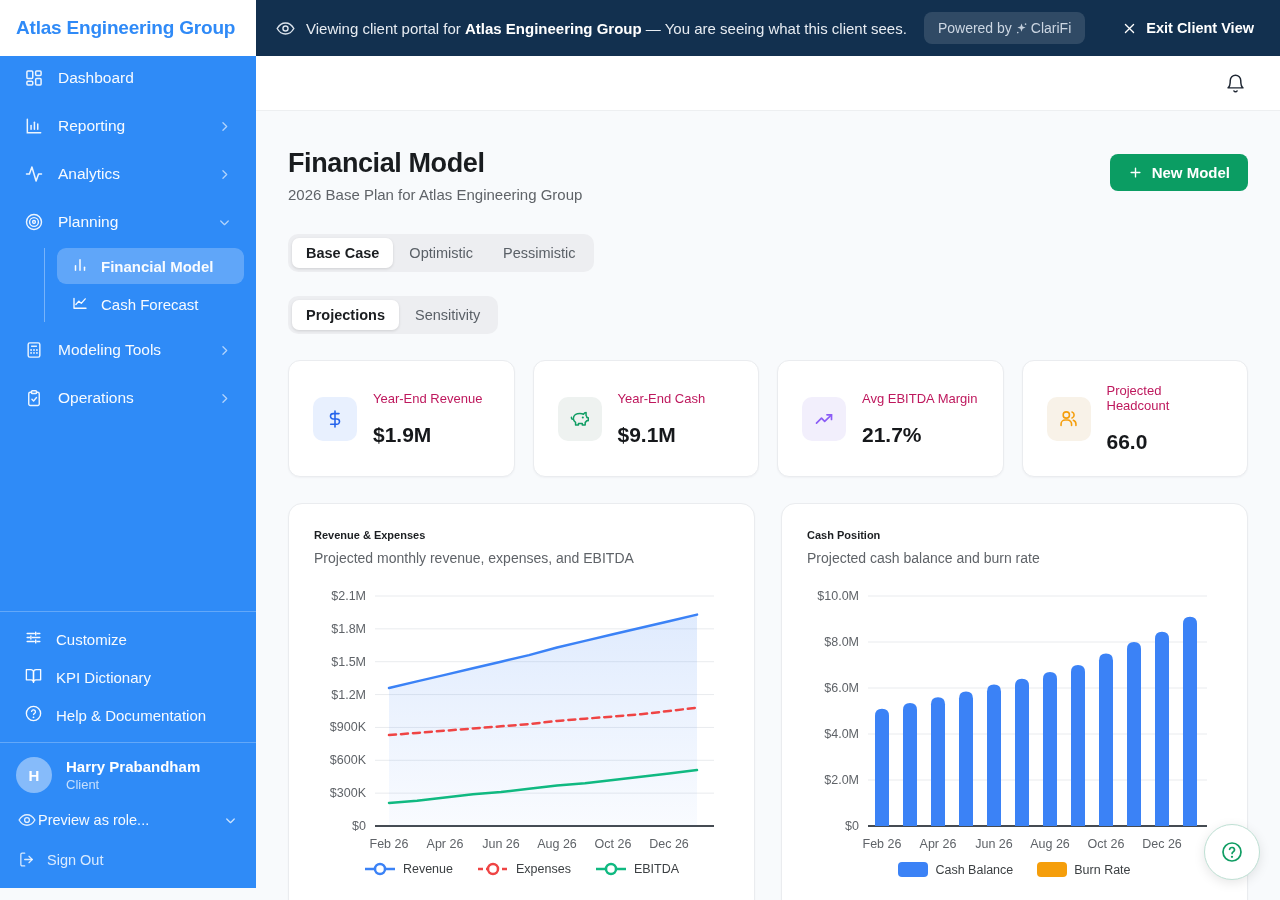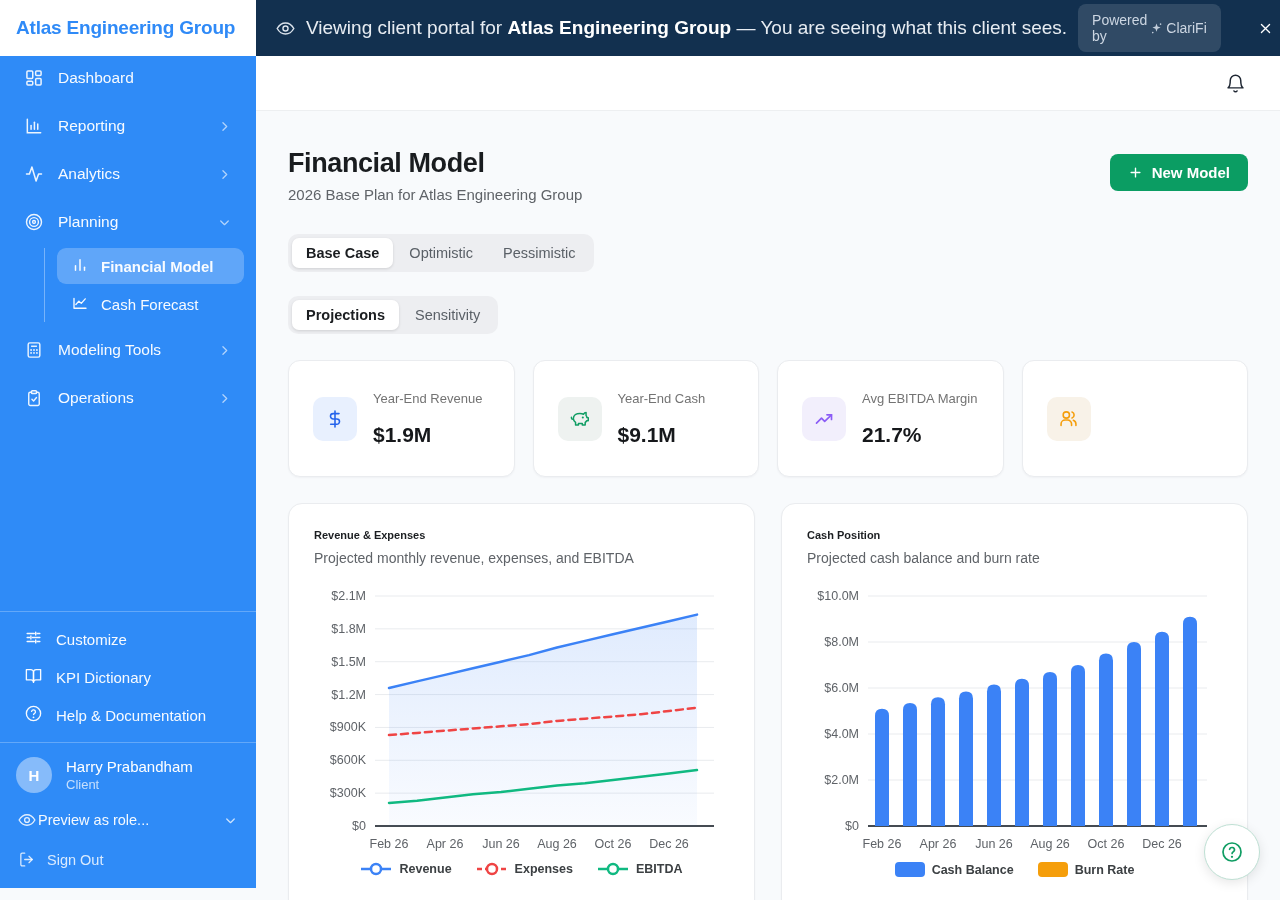--- a/index.html
+++ b/index.html
@@ -3,41 +3,41 @@
 <meta charset="utf-8">
 <style>
   * { margin:0; padding:0; box-sizing:border-box; }
   html,body { width:1280px; height:900px; overflow:hidden; font-family:"Liberation Sans",sans-serif; background:#f8fafc; }
 
   
   .topbar { position:absolute; top:0; left:0; width:1280px; height:56px; display:flex; z-index:20; }
   .logo-area { width:256px; height:56px; background:#ffffff; display:flex; align-items:center; padding-left:16px; flex:none; }
   .logo-text { color:#2f8af7; font-weight:700; font-size:19px; letter-spacing:-0.2px; }
   .imp-bar { flex:1; background:#12304f; display:flex; align-items:center; padding:0 26px 0 20px; gap:11px; color:#e7ecf2; }
-  .imp-msg { font-size:19px; white-space:nowrap; }
+  .imp-msg { font-size:15px; white-space:nowrap; }
   .imp-msg b { color:#ffffff; font-weight:700; }
   .powered-chip { margin-left:auto; display:flex; align-items:center; gap:2px; background:rgba(255,255,255,0.13); border-radius:8px; padding:8px 14px; color:#ccd6e2; font-size:14px; cursor:default; }
   .exit-btn { display:flex; align-items:center; gap:9px; margin-left:26px; color:#ffffff; font-weight:600; font-size:14.5px; cursor:pointer; white-space:nowrap; }
 
   
   .sidebar { position:absolute; top:44px; left:0; width:256px; height:844px; background:#2f8bf7; color:#ffffff; display:flex; flex-direction:column; }
   .nav { padding:10px 12px 0; }
   .nav-item { height:48px; display:flex; align-items:center; gap:14px; padding:0 12px; border-radius:10px; font-size:15.5px; color:rgba(255,255,255,0.96); cursor:pointer; }
   .nav-item .chev { margin-left:auto; opacity:0.65; display:flex; }
   .nav-item .ic { display:flex; opacity:0.95; }
   .sub-wrap { margin:2px 0 4px 32px; border-left:1px solid rgba(255,255,255,0.35); padding-left:12px; }
   .sub-item { height:36px; display:flex; align-items:center; gap:12px; padding:0 14px; border-radius:9px; font-size:15px; margin:2px 0; cursor:pointer; color:rgba(255,255,255,0.96); }
   .sub-item.active { background:rgba(255,255,255,0.24); font-weight:600; }
   .side-bottom { margin-top:auto; }
   .foot-nav { border-top:1px solid rgba(255,255,255,0.25); padding:8px 12px; }
   .foot-item { height:38px; display:flex; align-items:center; gap:13px; padding:0 12px; border-radius:9px; font-size:15px; color:rgba(255,255,255,0.96); cursor:pointer; }
   .user-block { border-top:1px solid rgba(255,255,255,0.25); padding:14px 16px 14px; }
   .user-row { display:flex; align-items:center; gap:14px; }
   .avatar { width:36px; height:36px; border-radius:50%; background:rgba(255,255,255,0.42); display:flex; align-items:center; justify-content:center; font-size:15px; font-weight:600; color:#ffffff; flex:none; }
-  .user-name { font-size:15px; font-weight:400; color:#ffffff; }
+  .user-name { font-size:15px; font-weight:700; color:#ffffff; }
   .user-role { font-size:13px; color:rgba(255,255,255,0.72); margin-top:2px; }
   .preview-row { display:flex; align-items:center; gap:2px; margin-top:18px; padding:0 2px; font-size:14.5px; color:rgba(255,255,255,0.95); cursor:pointer; }
   .preview-row .chev { margin-left:auto; opacity:0.8; display:flex; }
   .signout-row { display:flex; align-items:center; gap:12px; margin-top:22px; padding:0 2px 6px; font-size:14.5px; color:rgba(255,255,255,0.82); cursor:pointer; }
 
   
   .main { position:absolute; top:56px; left:256px; width:1024px; height:844px; display:flex; flex-direction:column; }
   .main-header { height:55px; flex:none; background:#ffffff; border-bottom:1px solid #edeff1; display:flex; align-items:center; justify-content:flex-end; padding-right:34px; }
   .bell { color:#1f2733; display:flex; cursor:pointer; }
   .content { flex:1; background:#f8fafc; padding:37px 32px 0; overflow:hidden; }
@@ -49,29 +49,29 @@
 
   .seg { display:inline-flex; background:#edeef1; border-radius:10px; padding:4px; gap:2px; }
   .seg1 { margin-top:31px; }
   .seg2 { margin-top:24px; }
   .seg-btn { border:none; background:transparent; font-family:inherit; padding:7px 14px; font-size:14.5px; color:#5a6067; border-radius:7px; cursor:pointer; white-space:nowrap; }
   .seg-btn.active { background:#ffffff; color:#1b1e21; font-weight:700; box-shadow:0 1px 3px rgba(0,0,0,0.13); }
 
   .kpi-row { display:grid; grid-template-columns:repeat(4,1fr); gap:18px; margin-top:26px; }
   .kpi-card { background:#ffffff; border:1px solid #eaecef; border-radius:12px; height:117px; display:flex; align-items:center; padding:0 24px; gap:16px; box-shadow:0 1px 2px rgba(16,24,40,0.04); }
   .kpi-icon { width:44px; height:44px; border-radius:10px; display:flex; align-items:center; justify-content:center; flex:none; }
-  .kpi-label { font-size:13px; color:#737373; }
+  .kpi-label { font-size:13px; color:#be185d; }
   .kpi-value { font-size:21px; font-weight:700; color:#16181b; margin-top:17px; }
 
   .charts-row { display:grid; grid-template-columns:1fr 1fr; gap:26px; margin-top:26px; }
   .chart-card { background:#ffffff; border:1px solid #eaecef; border-radius:14px; padding:25px; height:500px; box-shadow:0 1px 2px rgba(16,24,40,0.04); }
   .chart-title { font-size:11px; font-weight:700; color:#1b1e21; }
   .chart-sub { font-size:14px; color:#5f6368; margin-top:9px; }
   .chart-svg { margin-top:18px; display:block; }
-  .legend { display:flex; justify-content:center; align-items:center; gap:24px; margin-top:6px;font-weight:bold; }
+  .legend { display:flex; justify-content:center; align-items:center; gap:24px; margin-top:6px; }
   .legend-item { display:flex; align-items:center; gap:7px; font-size:12.5px; color:#3c4043; }
 
   .help-fab { position:absolute; left:1204px; top:824px; width:56px; height:56px; border-radius:50%; background:#ffffff; border:1.5px solid #bfe0d4; box-shadow:0 3px 12px rgba(0,0,0,0.10); display:flex; align-items:center; justify-content:center; color:#0f9d63; cursor:pointer; z-index:30; }
 </style>
 </head>
 <body>
 
 <svg width="0" height="0" style="position:absolute">
   <defs>
     <g id="i-eye">
@@ -433,20 +433,24 @@
           <div class="kpi-label">Avg EBITDA Margin</div>
           <div class="kpi-value">21.7%</div>
         </div>
       </div>
       <div class="kpi-card">
         <span class="kpi-icon" style="background: rgb(248, 242, 232); color: rgb(245, 158, 11);">
             <svg width="21" height="21" viewBox="0 0 24 24">
               <use href="#i-users"></use>
             </svg>
           </span>
+        <div>
+          <div class="kpi-label">Projected Headcount</div>
+          <div class="kpi-value">66.0</div>
+        </div>
       </div>
     </div>
 
     <div class="charts-row">
       <div class="chart-card">
         <div class="chart-title">Revenue &amp; Expenses</div>
         <div class="chart-sub">Projected monthly revenue, expenses, and EBITDA</div>
         <svg class="chart-svg" id="chart-line" width="414" height="272" viewBox="0 0 414 272">
             <defs>
               <linearGradient id="areaGrad" x1="0" y1="0" x2="0" y2="1">

